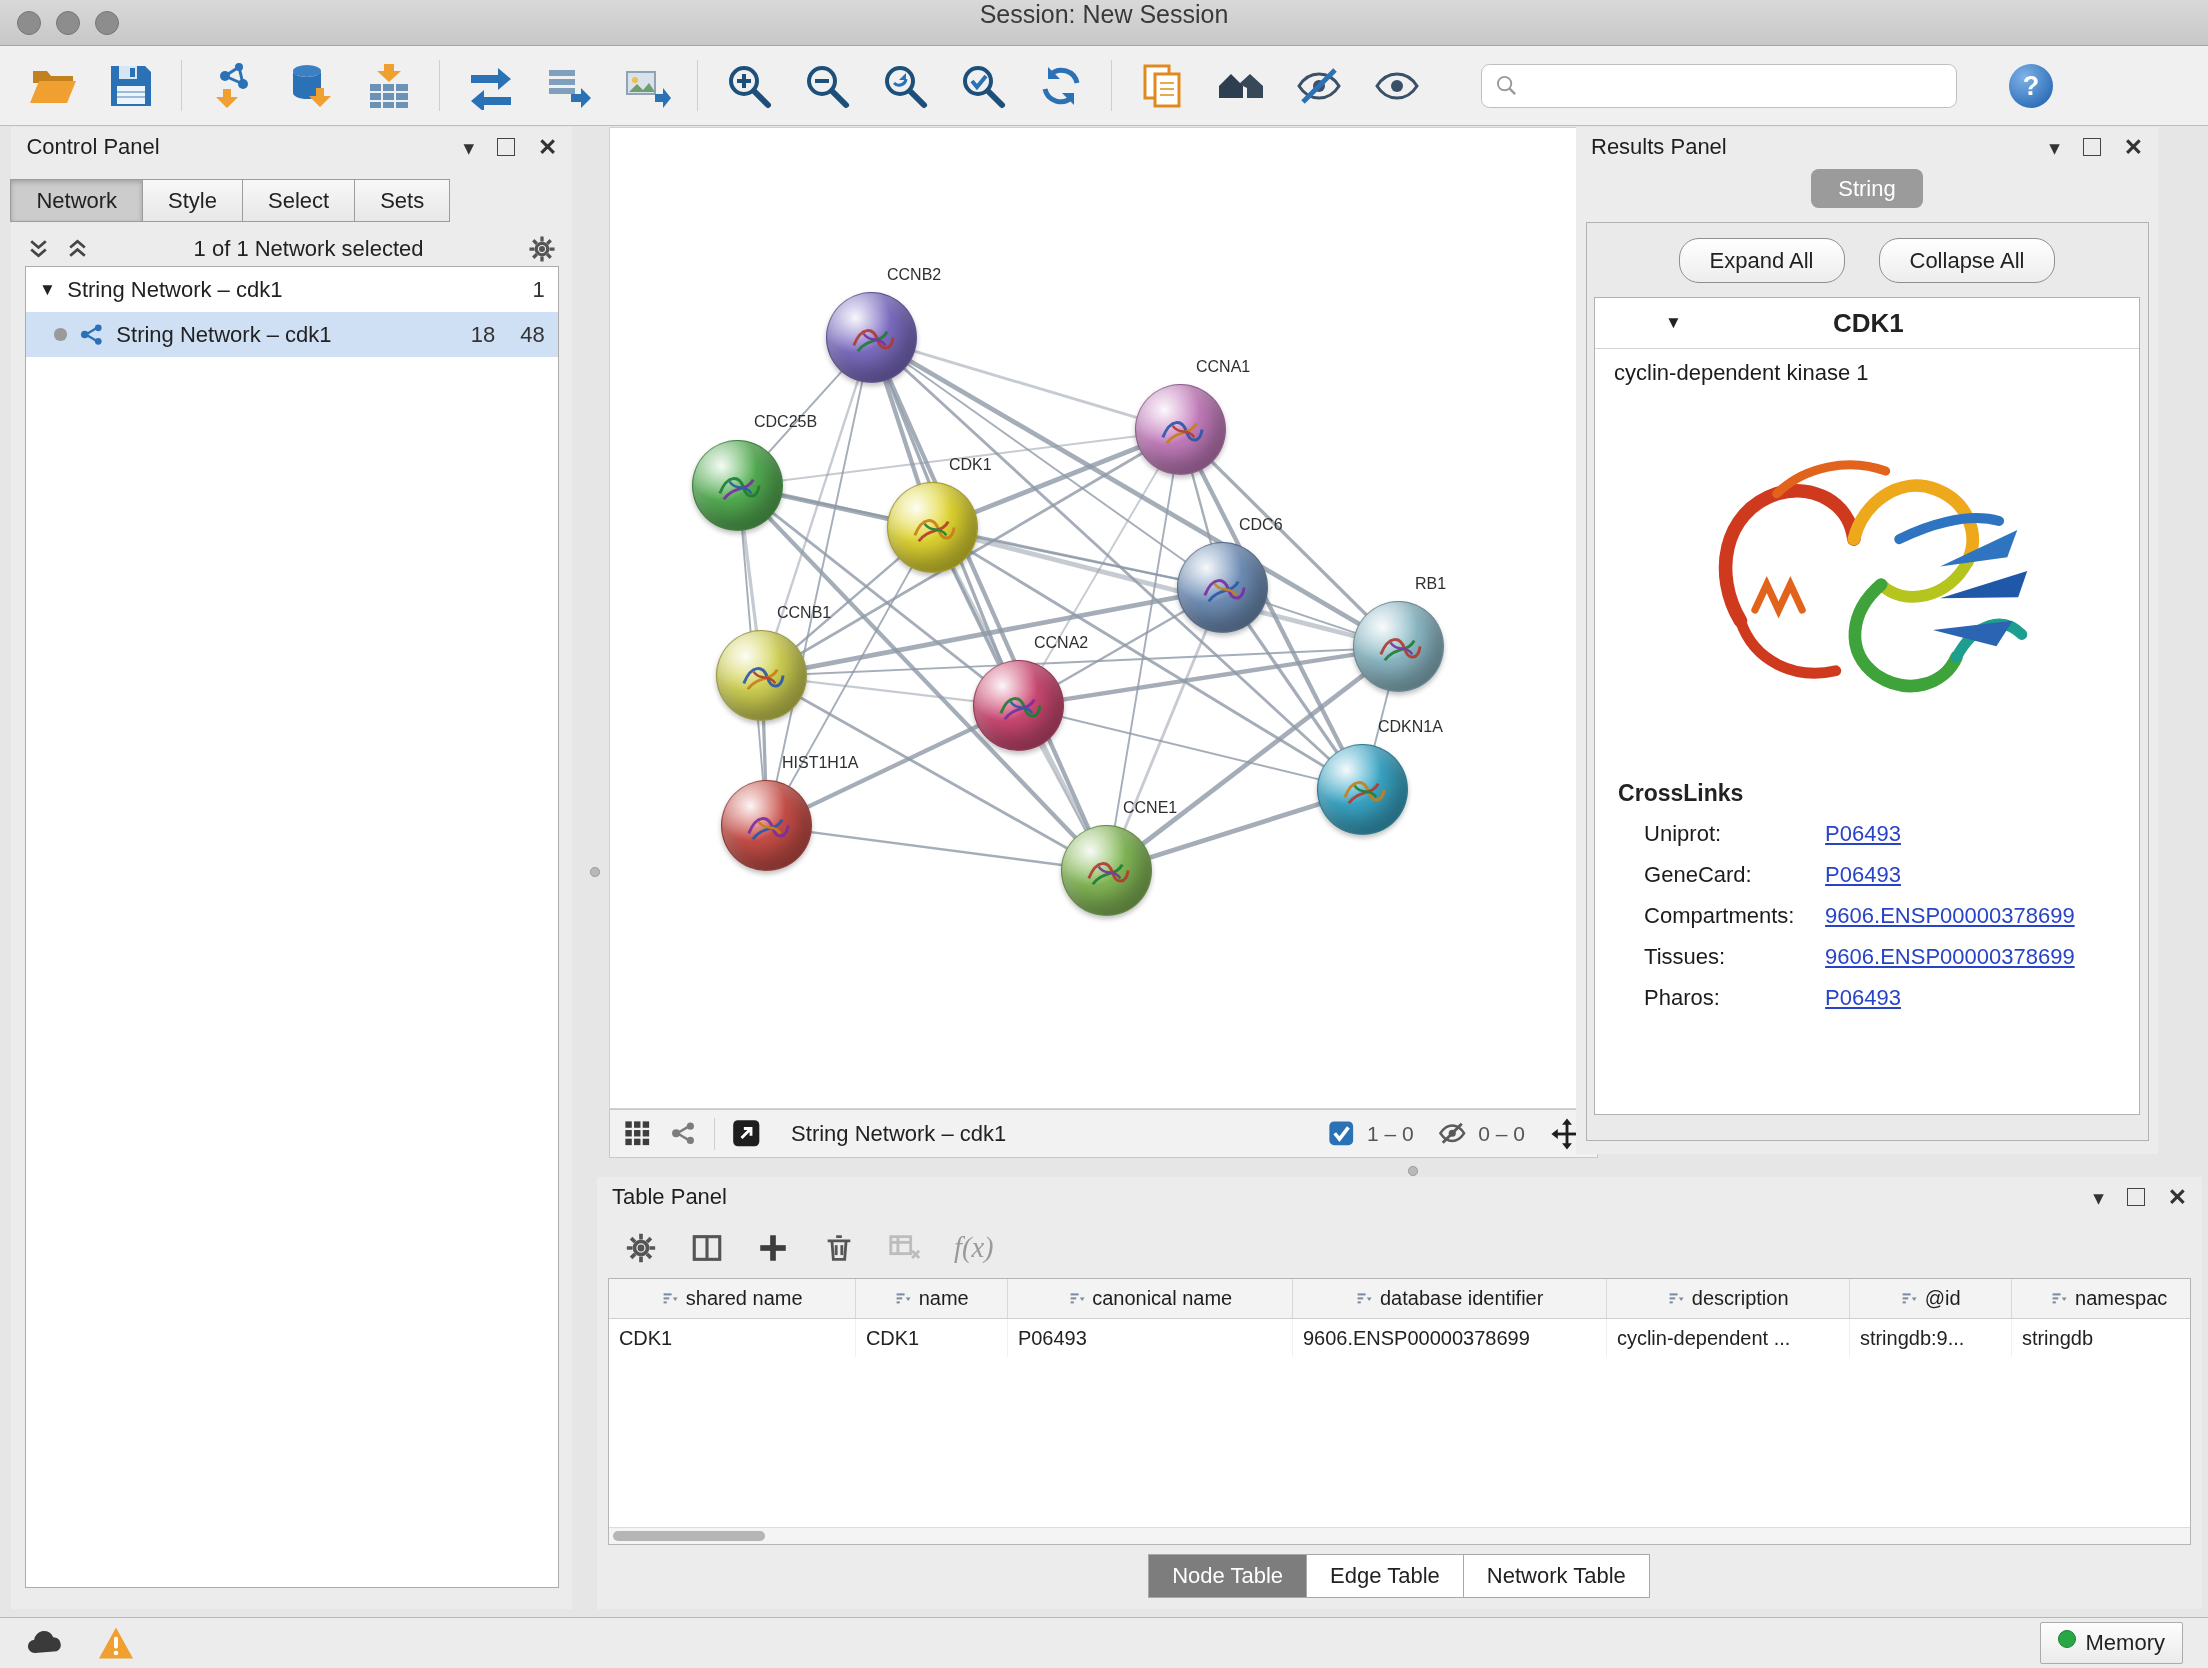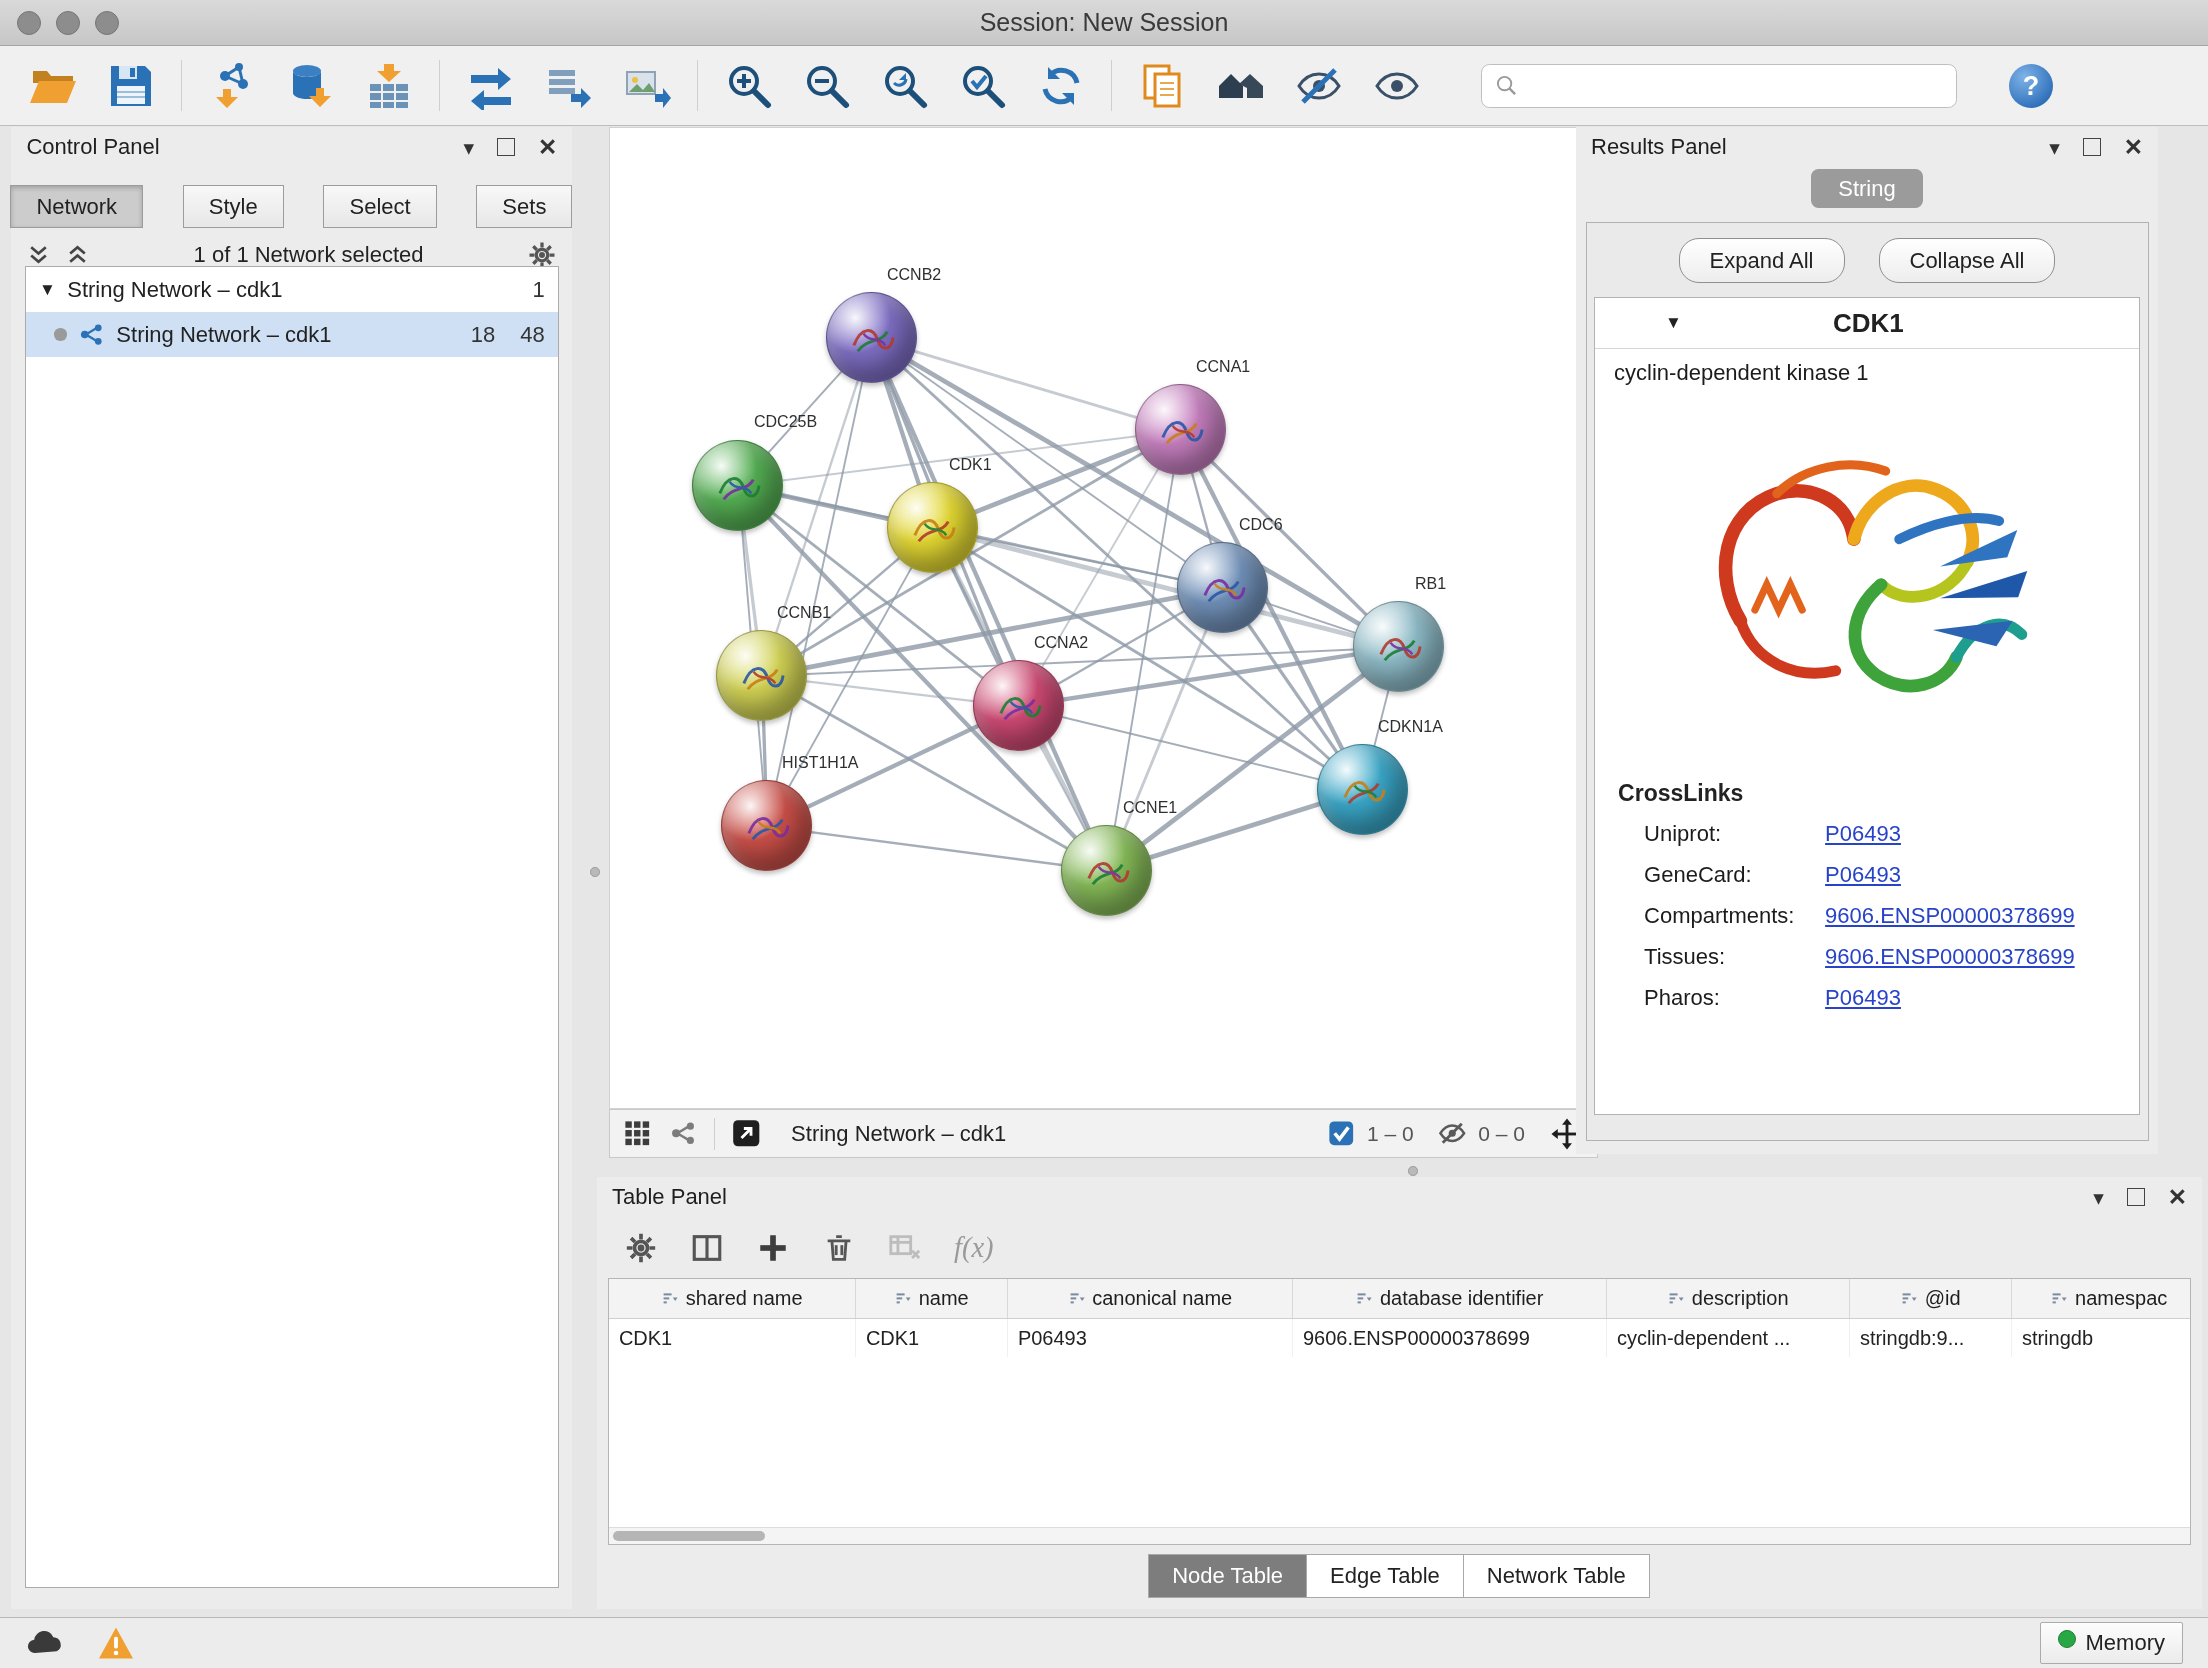--- a/index.html
+++ b/index.html
@@ -2,21 +2,21 @@
 <html style="--accent: #2a72b5; --orange: #f0a030; --sel: #cfe0f5; --link: #2743c8; --edge: #8d98a6;font-size:15px"><head>
 <meta charset="utf-8">
 <style>
   *{margin:0;padding:0;box-sizing:border-box}
   :root{--accent:#2a72b5;--orange:#f0a030;--sel:#cfe0f5;--link:#2743c8;--edge:#8d98a6}
   html,body{width:2208px;height:1668px}
   body{font-family:"Liberation Sans",sans-serif;background:#e6e6e6;position:relative;overflow:hidden;color:#222}
   svg{display:block}
 
   
-  .titlebar{position:absolute;left:0;top:0;width:2208px;height:46px;background:linear-gradient(#d9d9d9,#c7c7c7);border-bottom:1px solid #a6a6a6;display:flex;align-items:center;justify-content:center}
+  .titlebar{position:absolute;left:0;top:0;width:2208px;height:46px;background:linear-gradient(#d9d9d9,#c7c7c7);border-bottom:1px solid #a6a6a6;display:flex;align-items:flex-start;justify-content:center}
   .traffic{position:absolute;left:17px;top:0;height:46px;display:flex;align-items:center;gap:15px}
   .traffic span{width:24px;height:24px;border-radius:50%;background:#8d8d8d;border:1px solid #767676}
   .title-text{font-size:25px;color:#3a3a3a}
 
   
   .toolbar{position:absolute;left:0;top:46px;width:2208px;height:80px;background:#f0f0f0;border-bottom:1px solid #bdbdbd;display:flex;align-items:center;gap:23px;padding:0 25px}
   .tbtn{width:55px;height:55px;display:flex;align-items:center;justify-content:center;border-radius:7.6px}
   .tbtn svg{width:48px;height:48px}
   .tsep{width:1px;height:51px;background:#cfcfcf}
   .search-box{margin-left:34px;width:476px;height:44px;background:#fff;border:1px solid #bfbfbf;border-radius:8.6px;display:flex;align-items:center;gap:9.5px;padding:0 13.3px}
@@ -28,21 +28,21 @@
   .panel{position:absolute;background:#ececec}
   .panel-header{height:40px;display:flex;align-items:center;padding:0 15px;font-size:22px;color:#1e1e1e}
   .win-ctrls{margin-left:auto;display:flex;align-items:center;gap:23px;color:#333}
   .pc-menu{font-size:21px;line-height:1}
   .pc-float{width:18px;height:18px;border:1.9px solid #444;display:inline-block}
   .pc-close{font-size:23px;font-weight:bold;line-height:1}
   .disc{font-size:17px;color:#222}
 
   
   .control-panel{left:11.4px;top:127px;width:561px;height:1482px}
-  .cp-tabs{display:flex;justify-content:space-between;margin-top:18px}
+  .cp-tabs{display:flex;justify-content:flex-start;margin-top:12px}
   .cp-tab{padding:7.6px 25px;font-size:22px;border:1px solid #9c9c9c;margin-left:-1px;background:linear-gradient(#f8f8f8,#e7e7e7);color:#222}
   .cp-tab.sel{background:#cccccc;box-shadow:inset 0 1.9px 4.8px rgba(0,0,0,.22)}
   .cp-selrow{display:flex;align-items:center;height:53px;padding:0 15px;gap:13.3px}
   .cp-selrow .selstatus{flex:1;text-align:center;font-size:22px;color:#222}
   .chev svg{width:25px;height:25px}
   .gearbtn svg{width:30px;height:30px}
   .tree-box{position:absolute;left:13.3px;right:13.3px;top:139px;bottom:21px;background:#fff;border:1px solid #ababab;overflow:hidden}
   .tree-row{display:flex;align-items:center;height:45px;padding:0 13.3px;gap:11.4px;font-size:22px}
   .tree-row .t-label{white-space:nowrap}
   .tree-row.root .t-count{margin-left:auto;color:#333}

